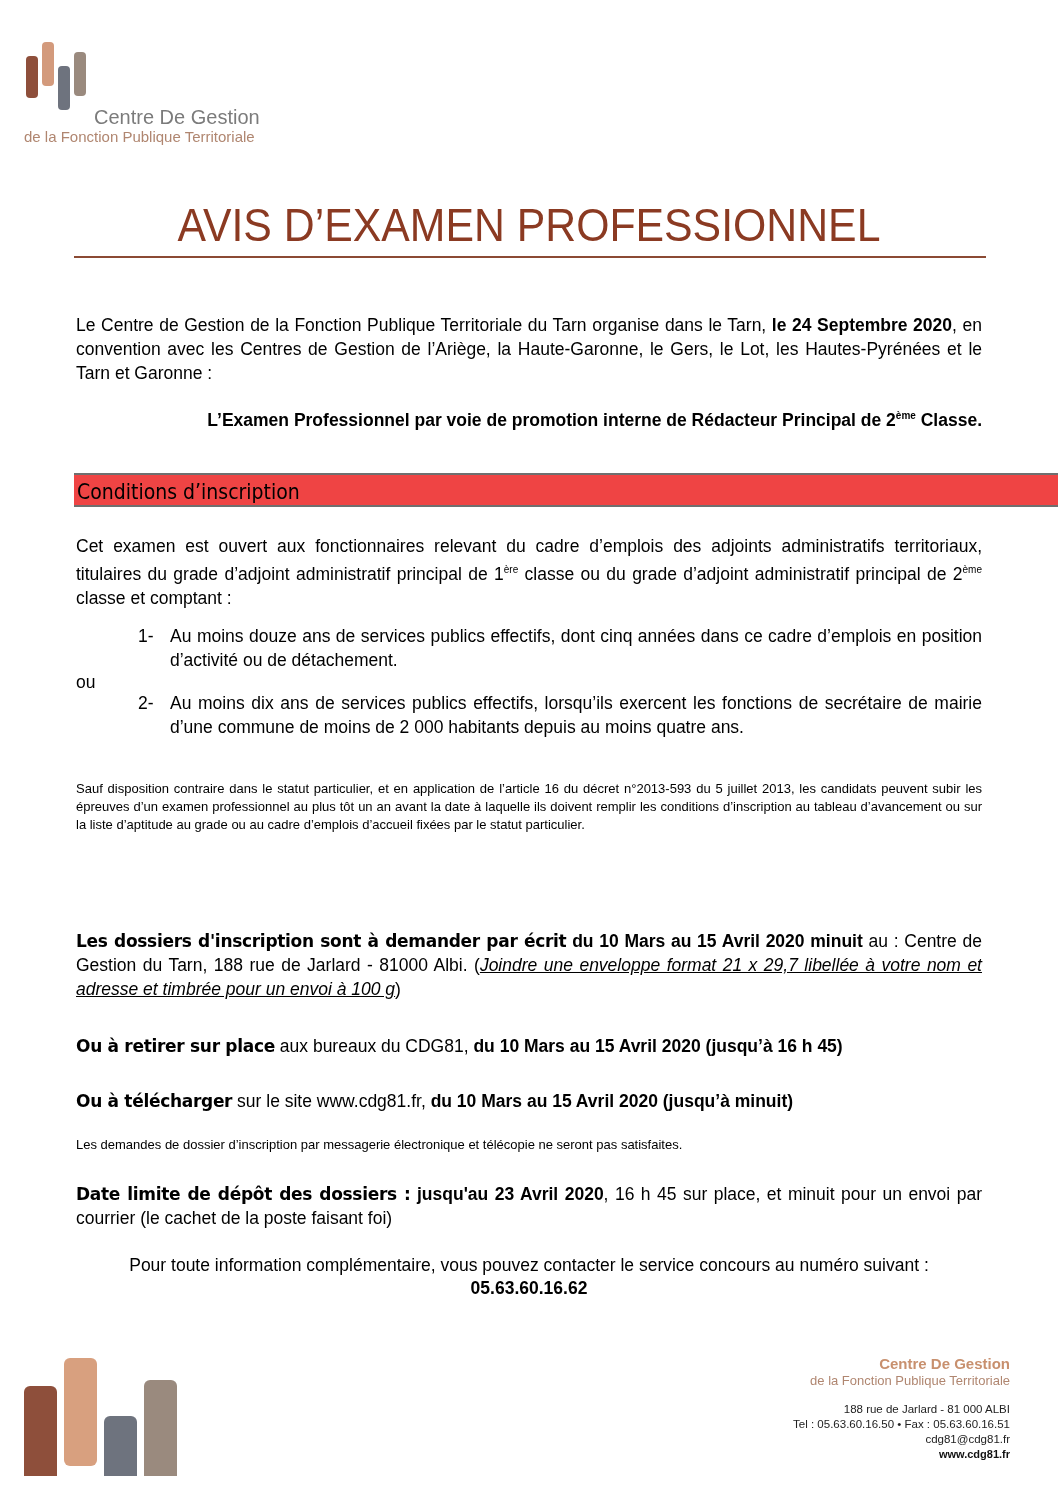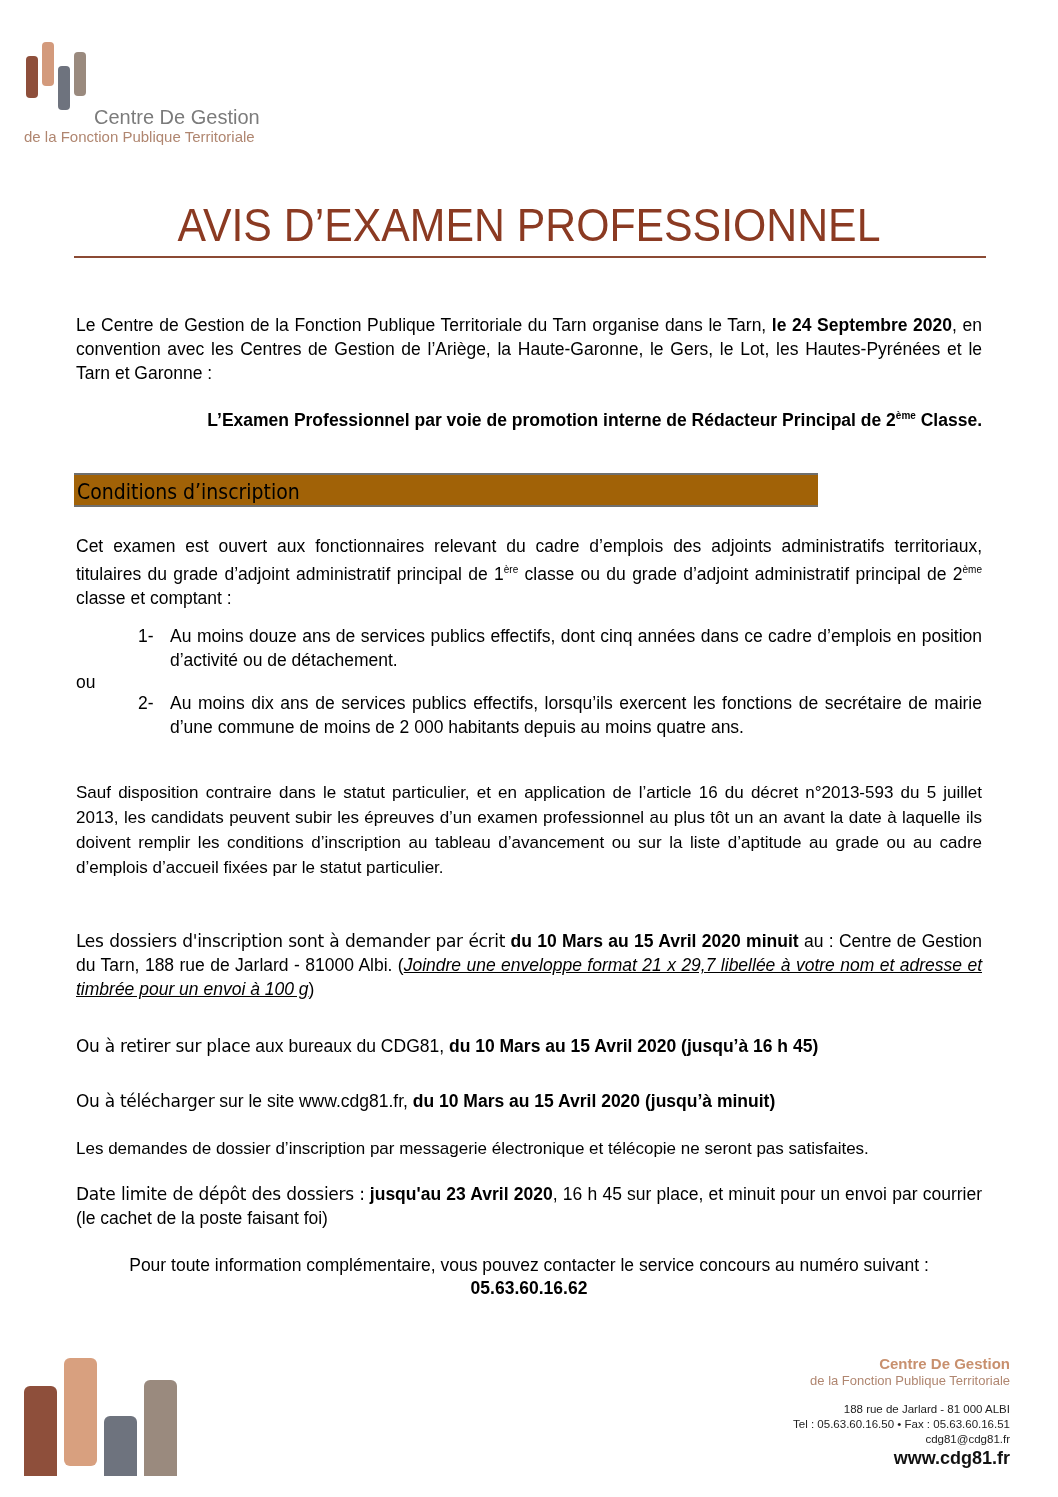--- a/index.html
+++ b/index.html
@@ -32,51 +32,51 @@
       left: 0; width: 1058px; top: 198px; text-align: center;
       font-size: 46px; color: #8b3a22; letter-spacing: 0px;
       transform: scaleX(0.93); transform-origin: center;
     }
     .title-rule { left: 74px; top: 256px; width: 912px; height: 2px; background: #8b4a34; }
 
     .para { left: 76px; width: 906px; font-size: 17.5px; line-height: 24px; text-align: justify; }
     .para b { font-weight: bold; }
 
     .section-header {
-      left: 74px; top: 473px; width: 744px; height: 34px;
-      background: #a16207; border-top: 2px solid #6f6f6f; border-bottom: 2px solid #6f6f6f;
+      left: 74px; top: 473px; width: 984px; height: 34px;
+      background: #ef4444; border-top: 2px solid #6f6f6f; border-bottom: 2px solid #6f6f6f;
       box-sizing: border-box;
     }
     .section-header span {
       position: absolute; left: 3px; top: 5px; font-size: 21px; font-family: "DejaVu Sans", sans-serif;
       transform: scaleX(0.9); transform-origin: left;
     }
 
     .list-item { left: 138px; width: 844px; font-size: 17.5px; line-height: 24px; }
     .list-item .num { position: absolute; left: 0; top: 0; }
     .list-item .txt { position: absolute; left: 32px; width: 812px; text-align: justify; }
 
-    .small { font-size: 17px; line-height: 25px; }
-    .lead { font-family: "DejaVu Sans", sans-serif; font-size: 17px; letter-spacing: -0.3px; }
+    .small { font-size: 13px; line-height: 18px; }
+    .lead { font-family: "DejaVu Sans", sans-serif; font-size: 17px; letter-spacing: -0.3px; font-weight: bold; }
     .u { text-decoration: underline; font-style: italic; }
     .center { text-align: center; }
 
     
     .foot-logo { left: 24px; top: 1356px; width: 160px; height: 120px; }
     .foot-logo .fb { position: absolute; border-radius: 6px 6px 0 0; }
     .foot-logo .f1 { left: 0; top: 30px; width: 33px; height: 90px; background: #8e4f3b; }
     .foot-logo .f2 { left: 40px; top: 2px; width: 33px; height: 108px; background: #d8a07f; border-radius: 6px; }
     .foot-logo .f3 { left: 80px; top: 60px; width: 33px; height: 60px; background: #6e737e; }
     .foot-logo .f4 { left: 120px; top: 24px; width: 33px; height: 96px; background: #9a8a7e; }
 
     .foot-contact { right: 48px; top: 1355px; text-align: right; white-space: nowrap; }
     .foot-contact .fc1 { font-size: 15px; font-weight: bold; color: #c8906e; }
     .foot-contact .fc2 { font-size: 13px; color: #b08670; margin-top: 1px; }
     .foot-contact .fc3 { font-size: 11.5px; color: #222; margin-top: 14px; line-height: 15px; }
-    .foot-contact .fc4 { font-size: 18px; font-weight: bold; color: #111; margin-top: 1px; }
+    .foot-contact .fc4 { font-size: 11px; font-weight: bold; color: #111; margin-top: 1px; }
   </style>
 </head>
 <body>
 
 <div class="abs logo">
   <div class="bar b1"></div>
   <div class="bar b2"></div>
   <div class="bar b3"></div>
   <div class="bar b4"></div>
   <div class="l1">Centre De Gestion</div>

